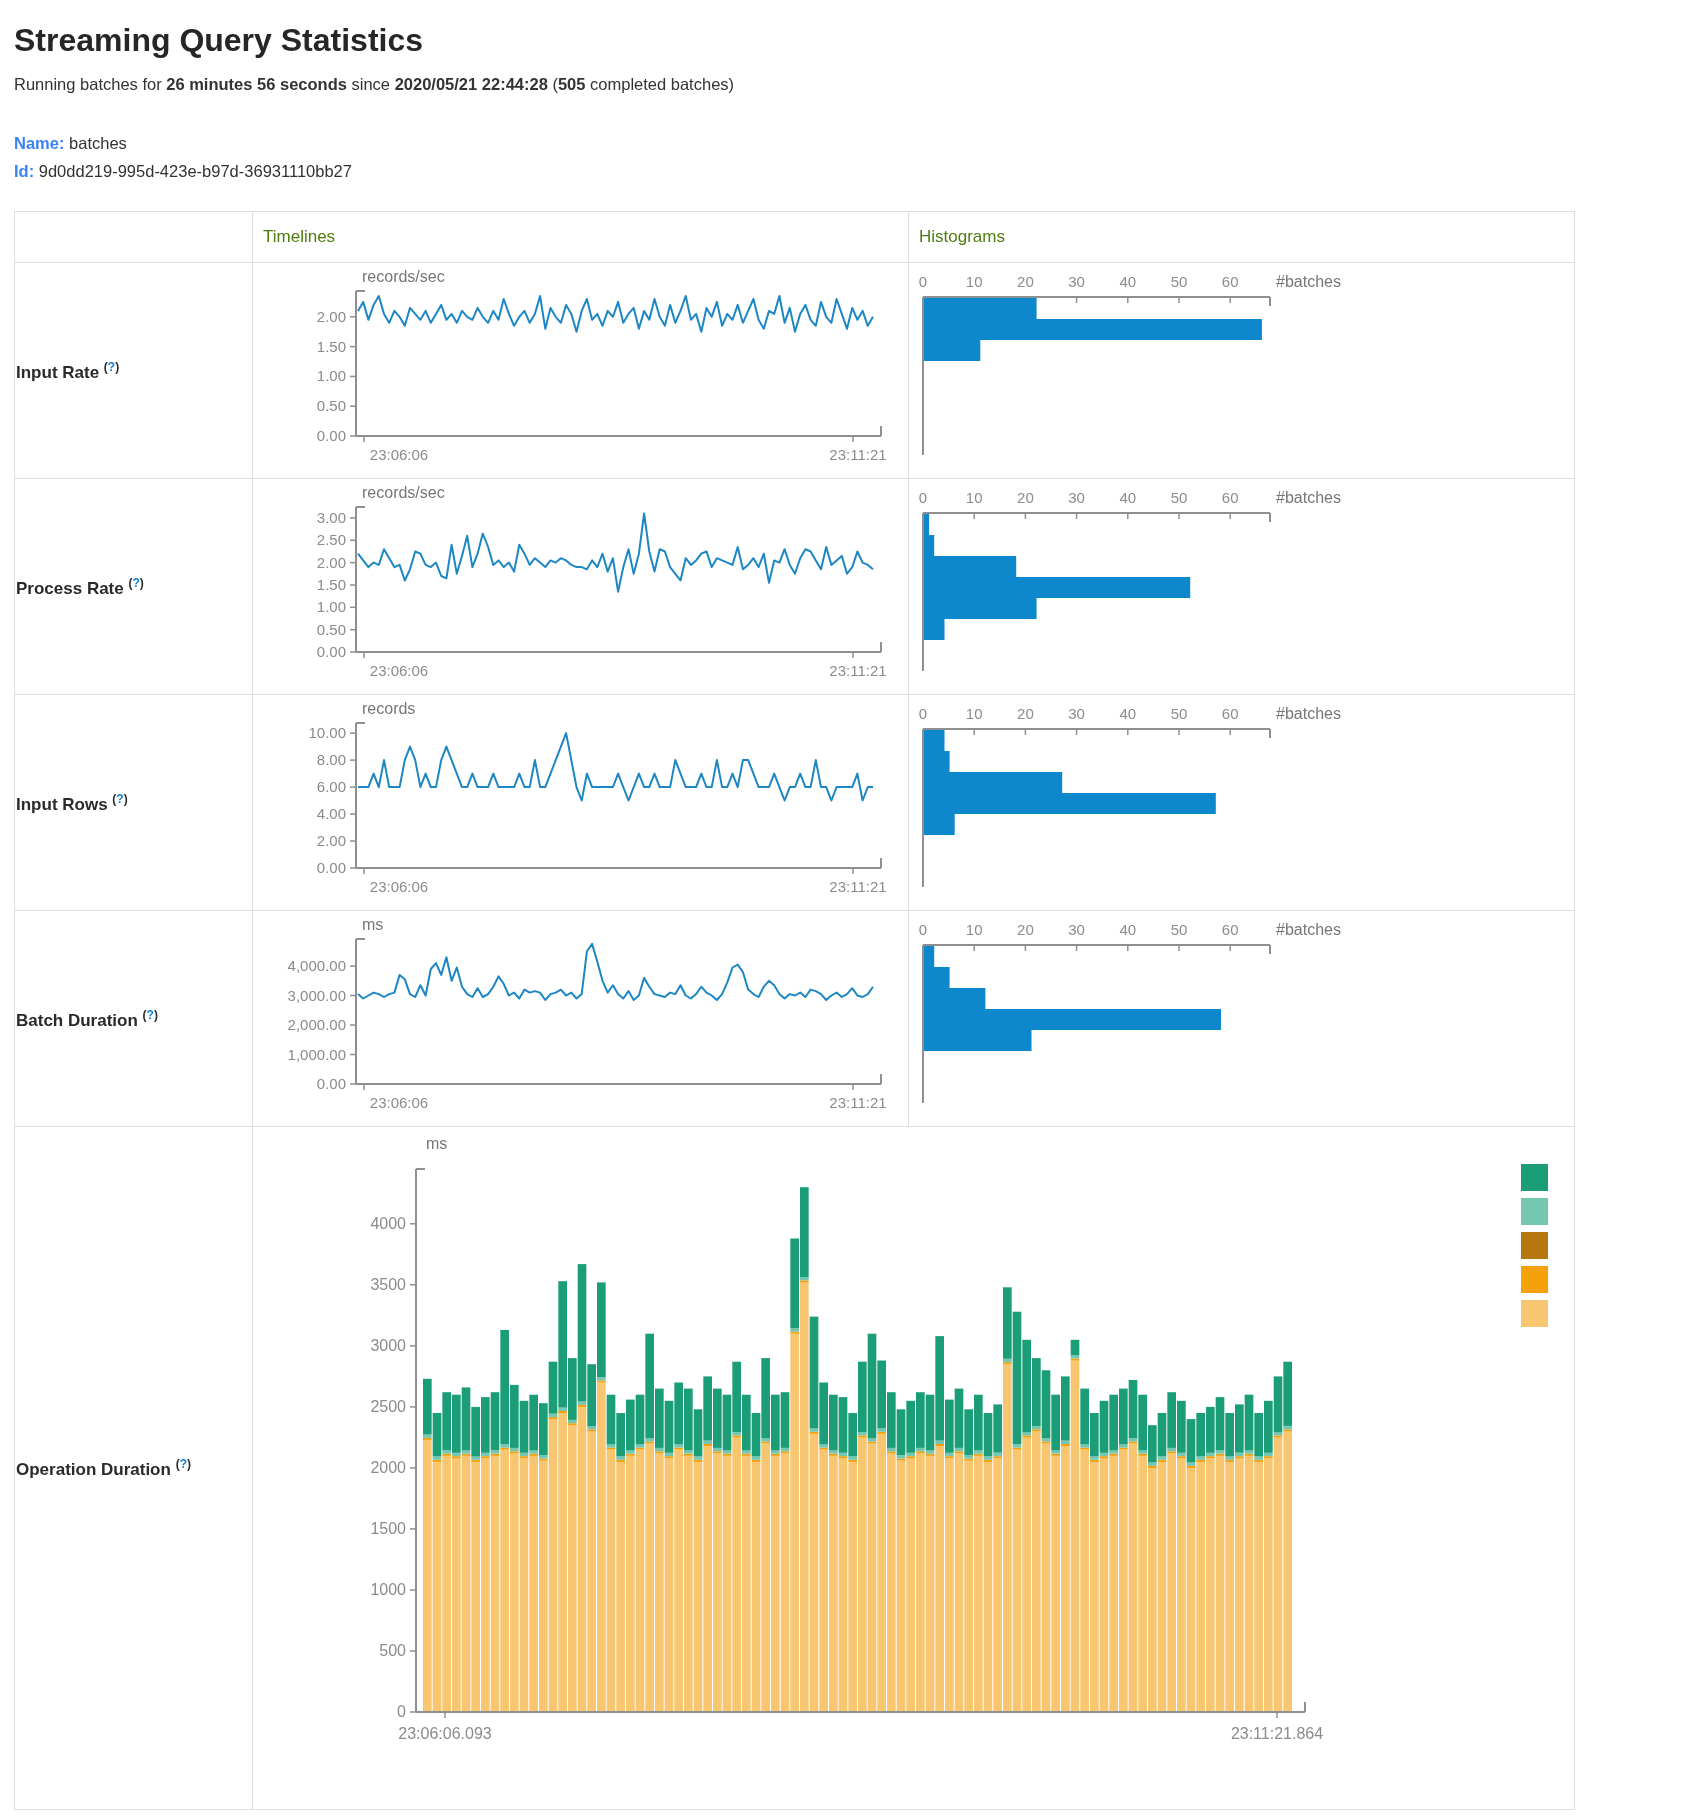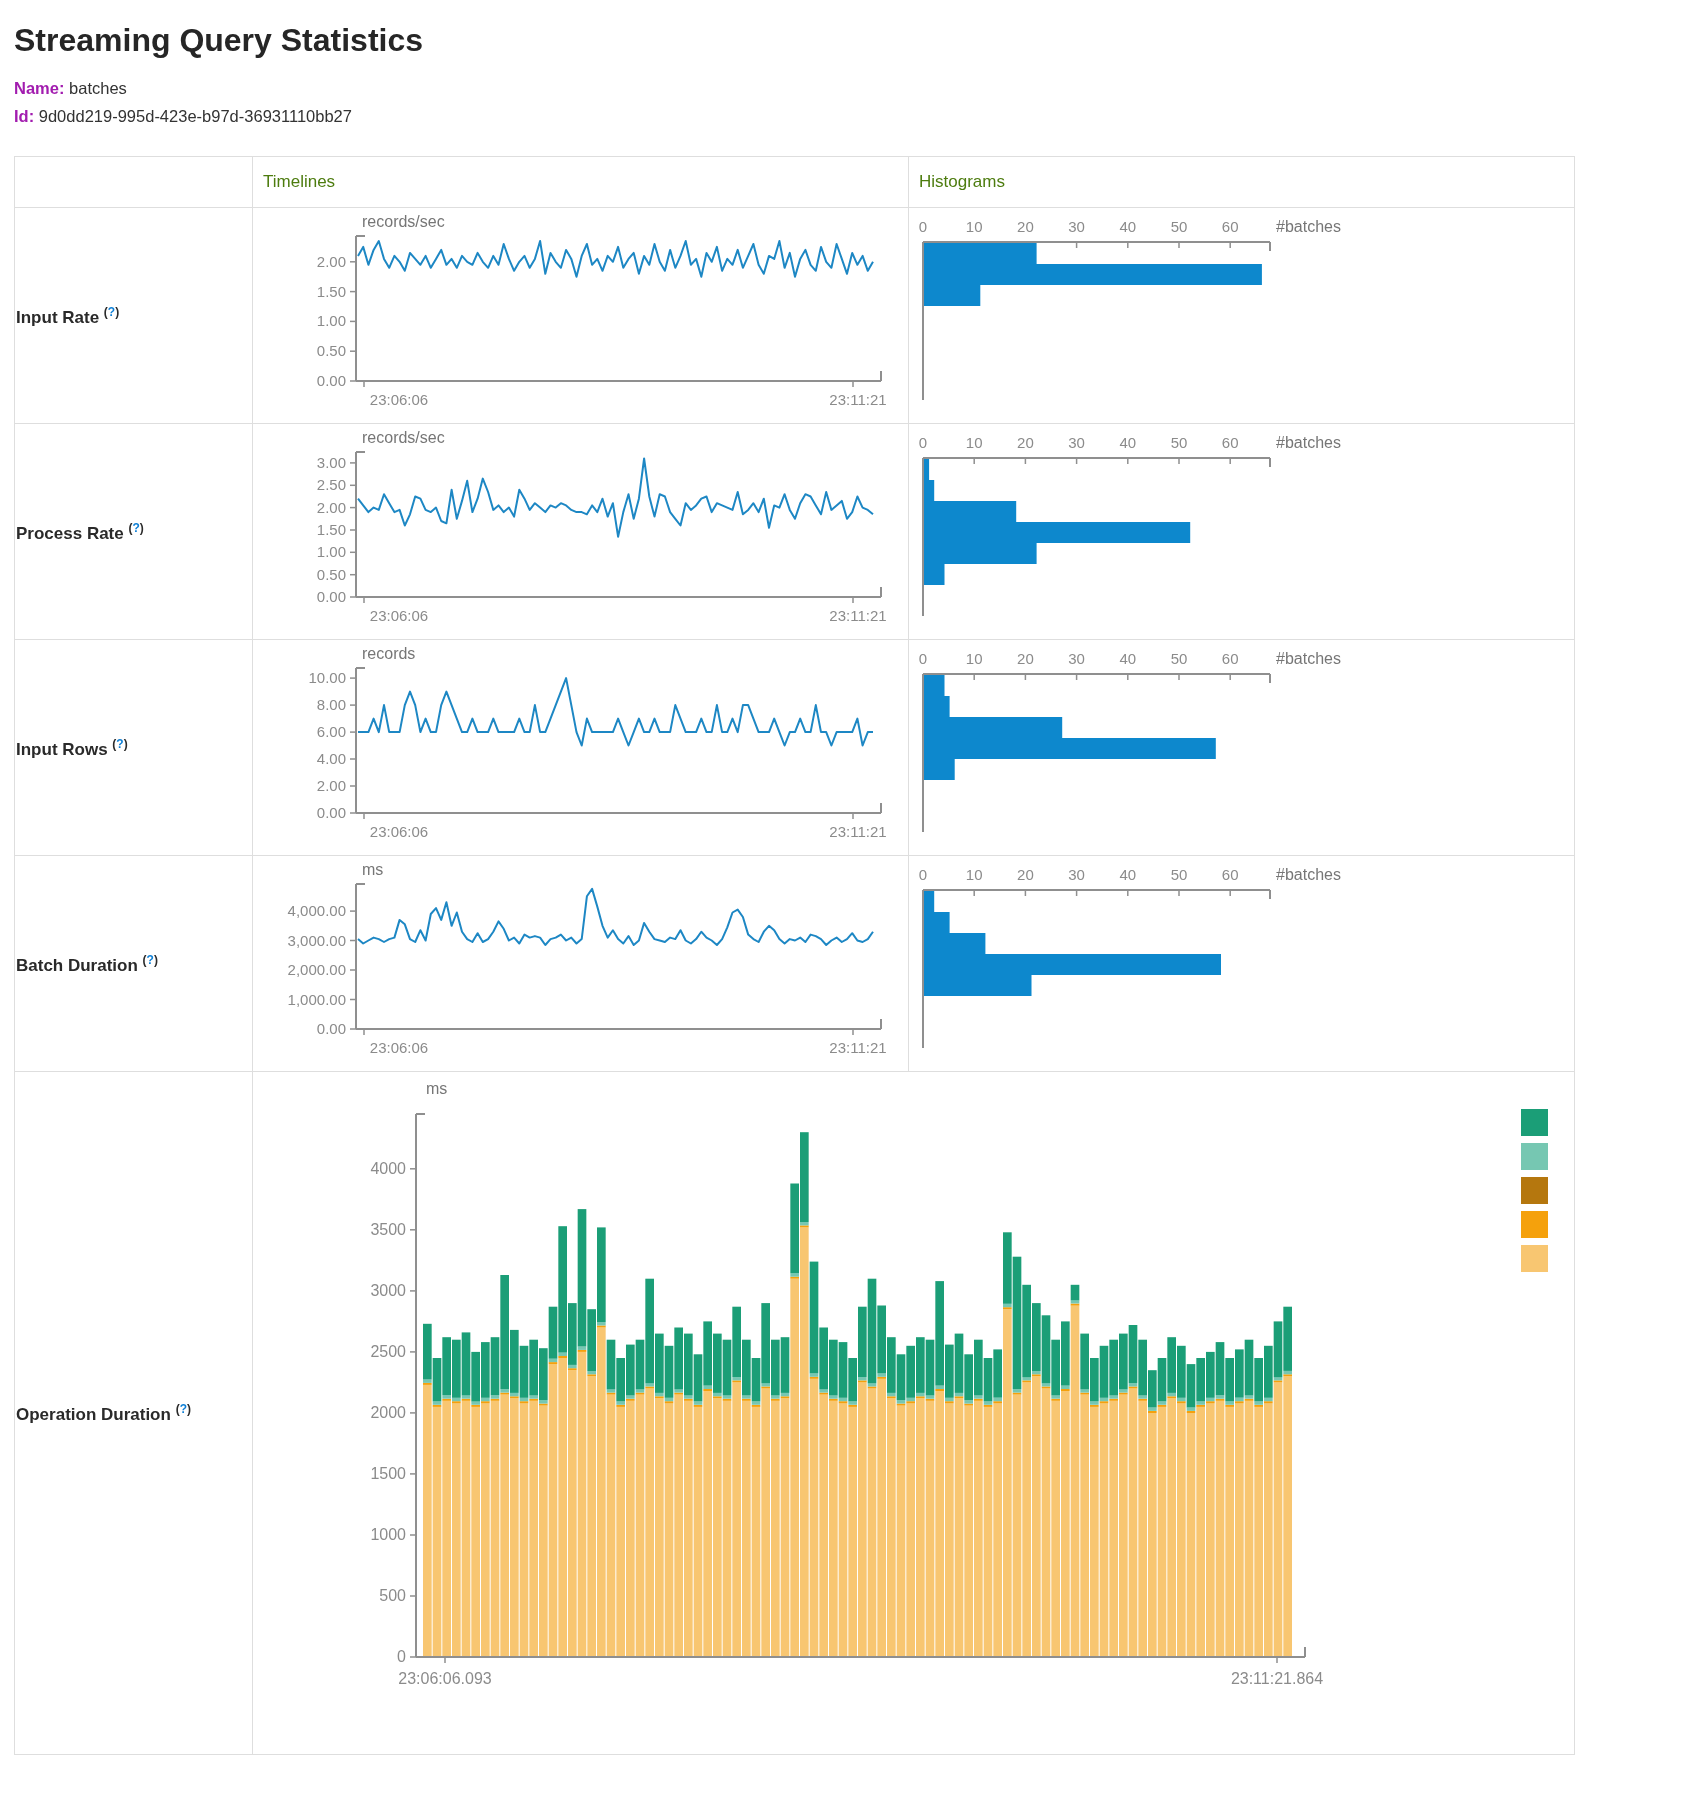--- a/index.html
+++ b/index.html
@@ -1,37 +1,38 @@
 <!DOCTYPE html>
 <html><head>
 <meta charset="utf-8">
 <style>
   html,body{margin:0;padding:0;background:#fff;color:#333;font-family:"Liberation Sans",sans-serif;}
   .wrap{width:1693px;box-sizing:border-box;padding:14px 0 0 14px;}
   h1{font-size:32px;font-weight:700;color:#262626;margin:8px 0 16px 0;}
   .sub{font-size:16.5px;margin:0 0 36px 0;}
   .meta{font-size:16.5px;line-height:1.68;margin:0 0 26px 0;}
-  .meta b{color:#a21caf;}
+  .meta b{color:#3b82f6;}
   table.stats{border-collapse:collapse;table-layout:fixed;width:1560px;}
   table.stats th, table.stats td{border:1px solid #dedede;}
   thead th{font-size:17px;font-weight:400;color:#4d7c0f;text-align:left;padding:15px 10px;background:#fff;border-bottom:1px solid #cfcfcf;}
   td.lbl{font-weight:700;font-size:17px;vertical-align:middle;color:#2a2a2a;}
   td.chart{padding:0;vertical-align:top;margin-left:41px;}
   sup.help{font-size:12px;font-weight:700;cursor:pointer;}
   sup.help .q{color:#0d7fd6;}
   svg{display:block;}
   svg text{font-family:"Liberation Sans",sans-serif;font-size:15px;fill:#8b8b8b;}
   svg text.ct{font-size:16px;fill:#767676;}
 </style>
 </head>
 <body>
 
 <div class="wrap">
   <h1>Streaming Query Statistics</h1>
 
+  <p class="sub"><span>Running batches for </span><b>26 minutes 56 seconds</b><span> since </span><b>2020/05/21 22:44:28</b><span> (</span><b>505</b><span> completed batches)</span></p>
 
   <div class="meta">
     <div><b>Name:</b> <span>batches</span></div>
     <div><b>Id:</b> <span>9d0dd219-995d-423e-b97d-36931110bb27</span></div>
   </div>
 
   <table class="stats">
     <colgroup>
         <col style="width:238px">
         <col style="width:656px">

